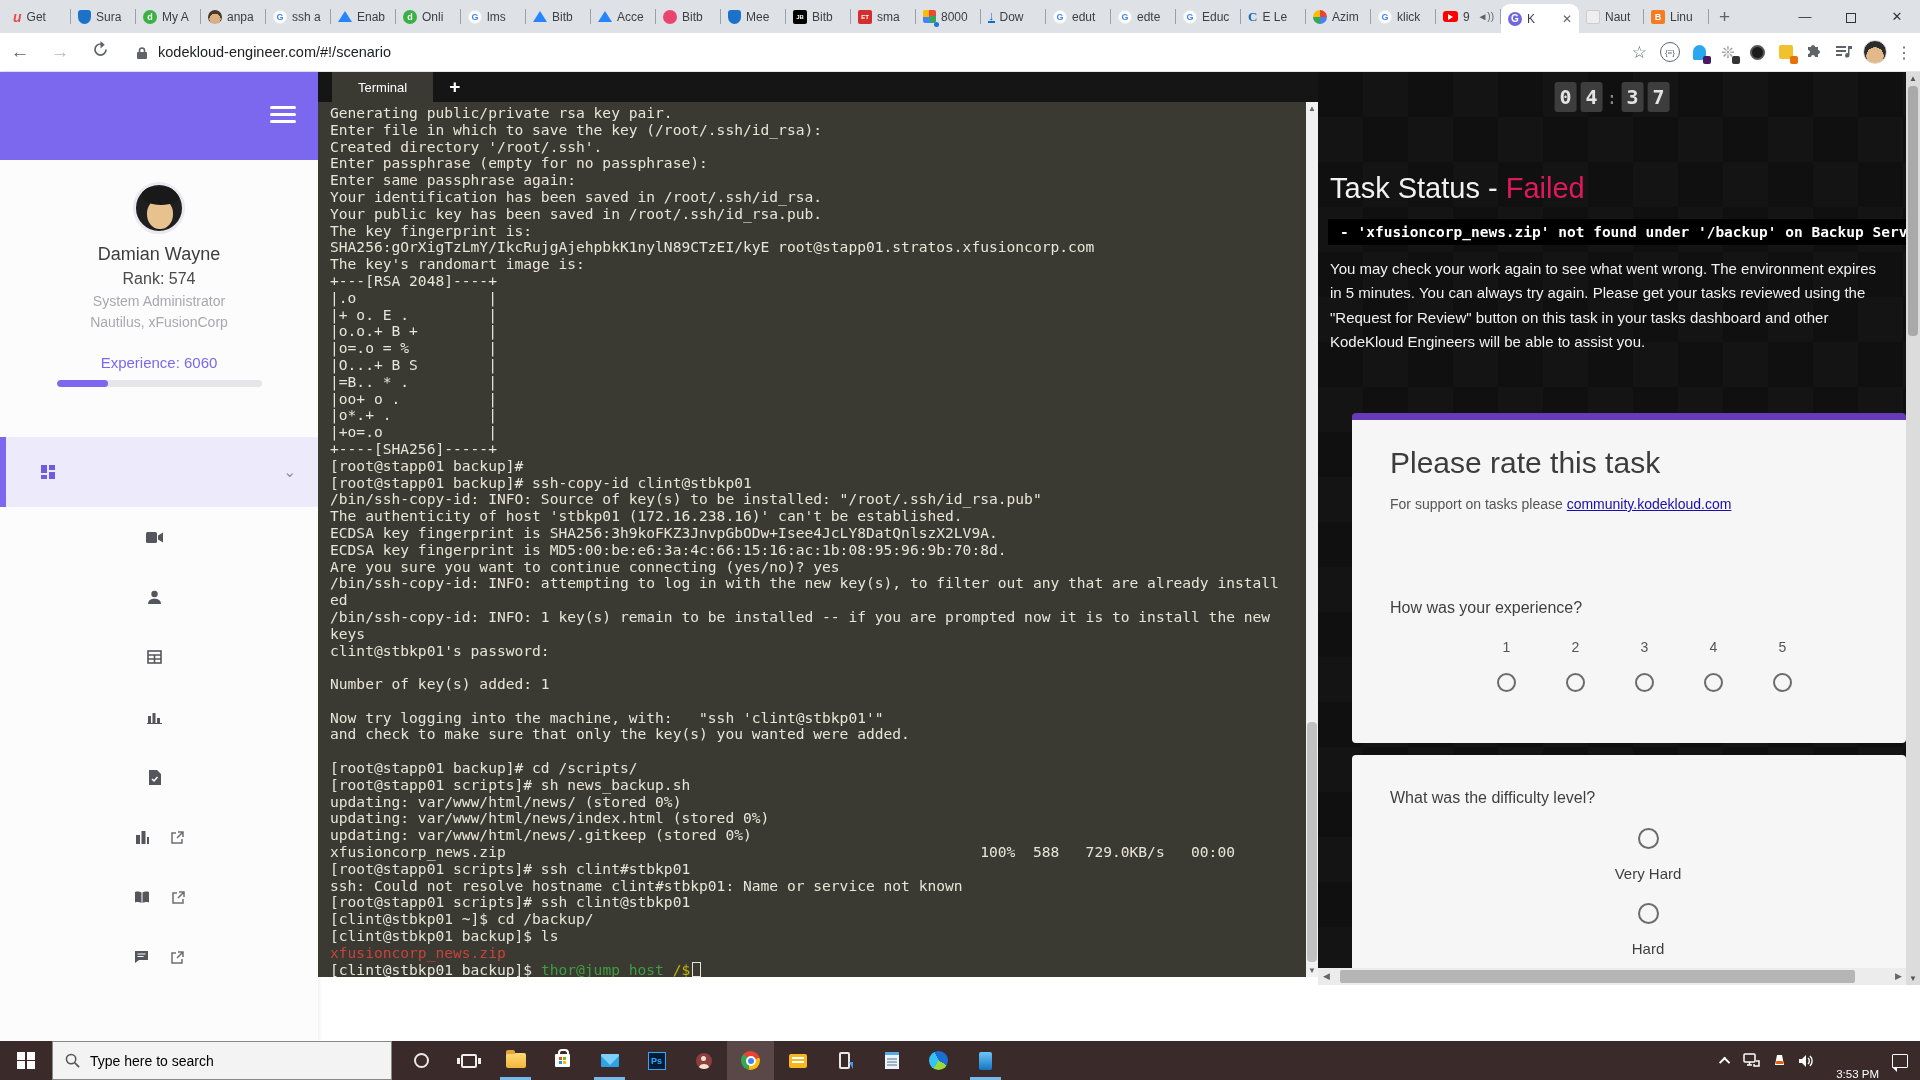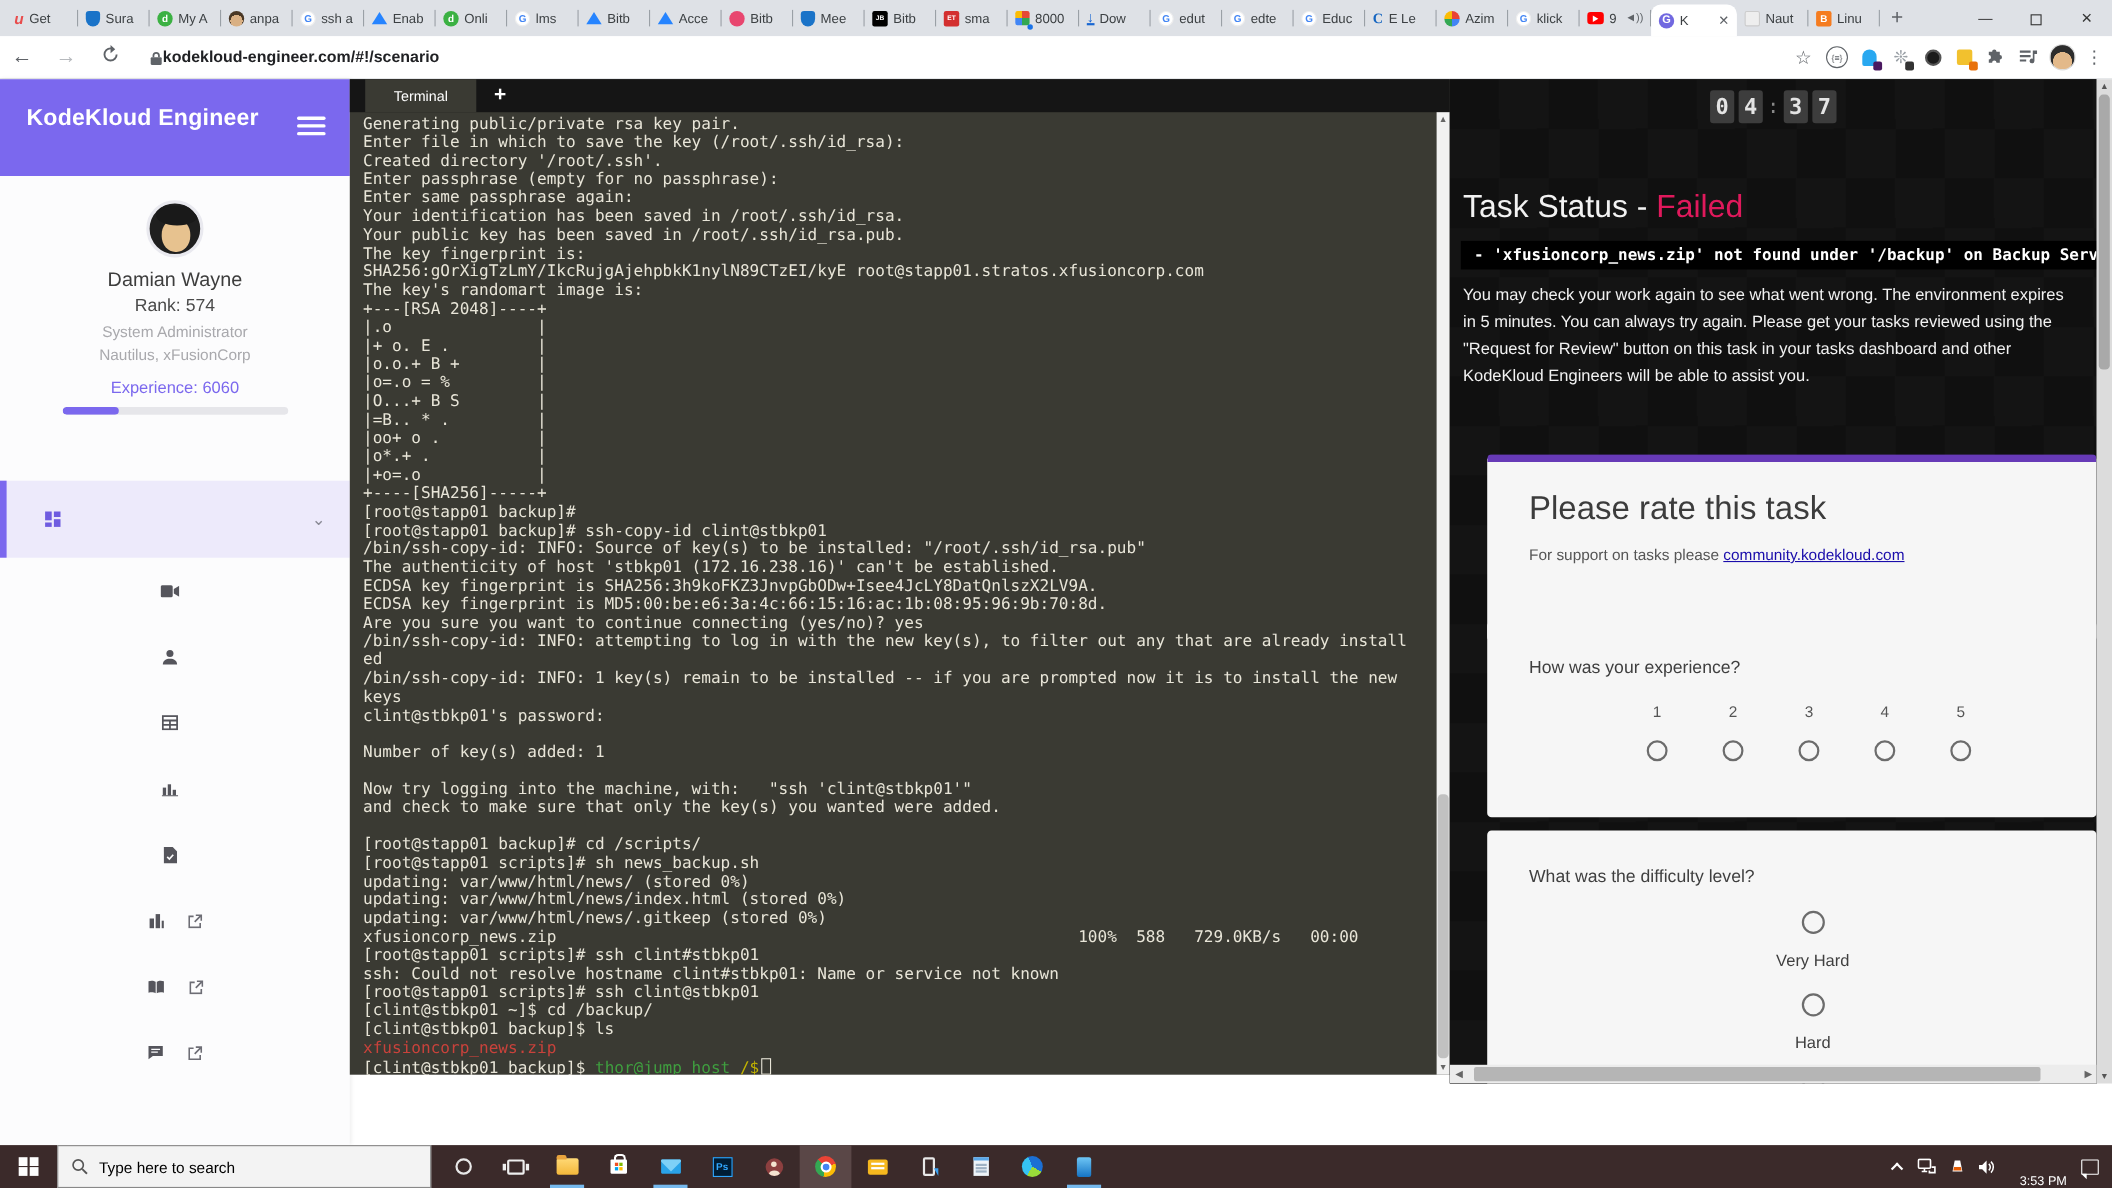--- a/index.html
+++ b/index.html
@@ -23,21 +23,21 @@
   .audio-ic { color:#5f6368; font-size:10px; }
   .newtab-btn { font-size:19px; color:#5f6368; padding:0 10px; }
   .win-controls { position:absolute; right:0; top:0; height:33px; display:flex; align-items:center; }
   .win-btn { width:46px; text-align:center; color:#333; font-size:13px; line-height:33px; }
   .restore-glyph { display:inline-block; width:10px; height:10px; border:1px solid #333; position:relative; top:2px; }
 
   
   .toolbar { position:absolute; top:33px; left:0; width:1920px; height:39px; background:#fff; border-bottom:1px solid #e4e6e8; display:flex; align-items:center; }
   .nav-ic { color:#5f6368; font-size:19px; width:40px; text-align:center; }
   .nav-ic.dim { color:#b6b9bd; }
-  .omnibox { display:flex; align-items:flex-end; margin-left:16px; flex:0 0 auto;font-weight:bold; }
+  .omnibox { display:flex; align-items:flex-end; gap:10px; margin-left:16px; flex:0 0 auto; }
   .lock-ic svg { display:block; }
   .url-text { font-size:14.5px; color:#202124; }
   .toolbar-right { position:absolute; right:8px; display:flex; align-items:center; gap:9px; }
   .ext-ic { width:20px; height:20px; position:relative; display:flex; align-items:center; justify-content:center; font-size:10px; color:#5f6368; }
   .badge { position:absolute; bottom:-2px; right:-2px; width:8px; height:8px; border-radius:2px; }
   .star-ic { font-size:17px; color:#5f6368; margin-right:4px; }
   .kebab { font-size:16px; color:#5f6368; letter-spacing:0; }
   .mini-avatar { width:24px; height:24px; border-radius:50%; background:radial-gradient(circle at 50% 68%, #e3b98a 0 46%, #2c2c2c 47%); border:1px solid #ddd; }
 
   
@@ -46,21 +46,21 @@
   .side-title { font-size:21px; font-weight:bold; padding:24px 0 0 24px; letter-spacing:.2px; }
   .hamburger { position:absolute; right:22px; top:30px; width:26px; }
   .hamburger span { display:block; height:3px; background:#fff; margin:4px 0; border-radius:2px; }
   .profile { text-align:center; padding-top:22px; }
   .avatar { width:52px; height:52px; margin:0 auto; border-radius:50%; overflow:hidden; position:relative; background:#1f1f1f; border:3px solid #e9e9ef; }
   .avatar .face { position:absolute; left:11px; top:14px; width:26px; height:30px; border-radius:48%; background:#e7c28f; }
   .avatar .hairline { position:absolute; left:6px; top:2px; width:38px; height:18px; border-radius:0 0 60% 60%; background:#191919; }
   .p-name { margin-top:10px; font-size:18px; color:#3d3d3d; }
   .p-rank { margin-top:5px; font-size:16px; color:#4a4a4a; }
   .p-role, .p-org { margin-top:5px; font-size:14px; color:#a9a9ad; }
-  .p-exp { margin-top:14px; font-size:15px; color:#7b68ee; }
+  .p-exp { margin-top:24px; font-size:15px; color:#7b68ee; }
   .xp-track { margin:9px auto 0; width:205px; height:7px; border-radius:4px; background:#e6e6ea; overflow:hidden; }
   .xp-fill { height:100%; border-radius:4px; background:#7b68ee; }
   .menu { position:absolute; top:365px; left:0; width:318px; }
   .menu-item { height:60px; display:flex; align-items:center; justify-content:center; gap:10px; font-size:15px; color:#55555c; }
   .menu-item svg { flex:0 0 auto; }
   .menu-item.active { height:70px; justify-content:flex-start; padding-left:34px; background:#edeafb; border-left:6px solid #7b68ee; color:#6f5ce0; position:relative; }
   .menu-item.active .chev { position:absolute; right:22px; color:#8a8a95; }
   .ext-link { margin-left:2px; }
 
   
@@ -355,21 +355,20 @@
             <path d="M0 1h10v2H0zM0 5h10v2H0zM0 9h6v2H0zM12 1v7.3a2.2 2.2 0 1 0 1.5 2V4H16V1z" fill="#5f6368"></path>
           </svg>
       </span>
       <span class="mini-avatar"></span>
       <span class="kebab">⋮</span>
     </div>
   </div>
 
   <div class="sidebar">
     <div class="side-header">
-      <div class="side-title">KodeKloud Engineer</div>
       <div class="hamburger">
           <span></span>
           <span></span>
           <span></span>
         </div>
     </div>
     <div class="profile">
       <div class="avatar">
           <div class="face"></div>
           <div class="hairline"></div>

